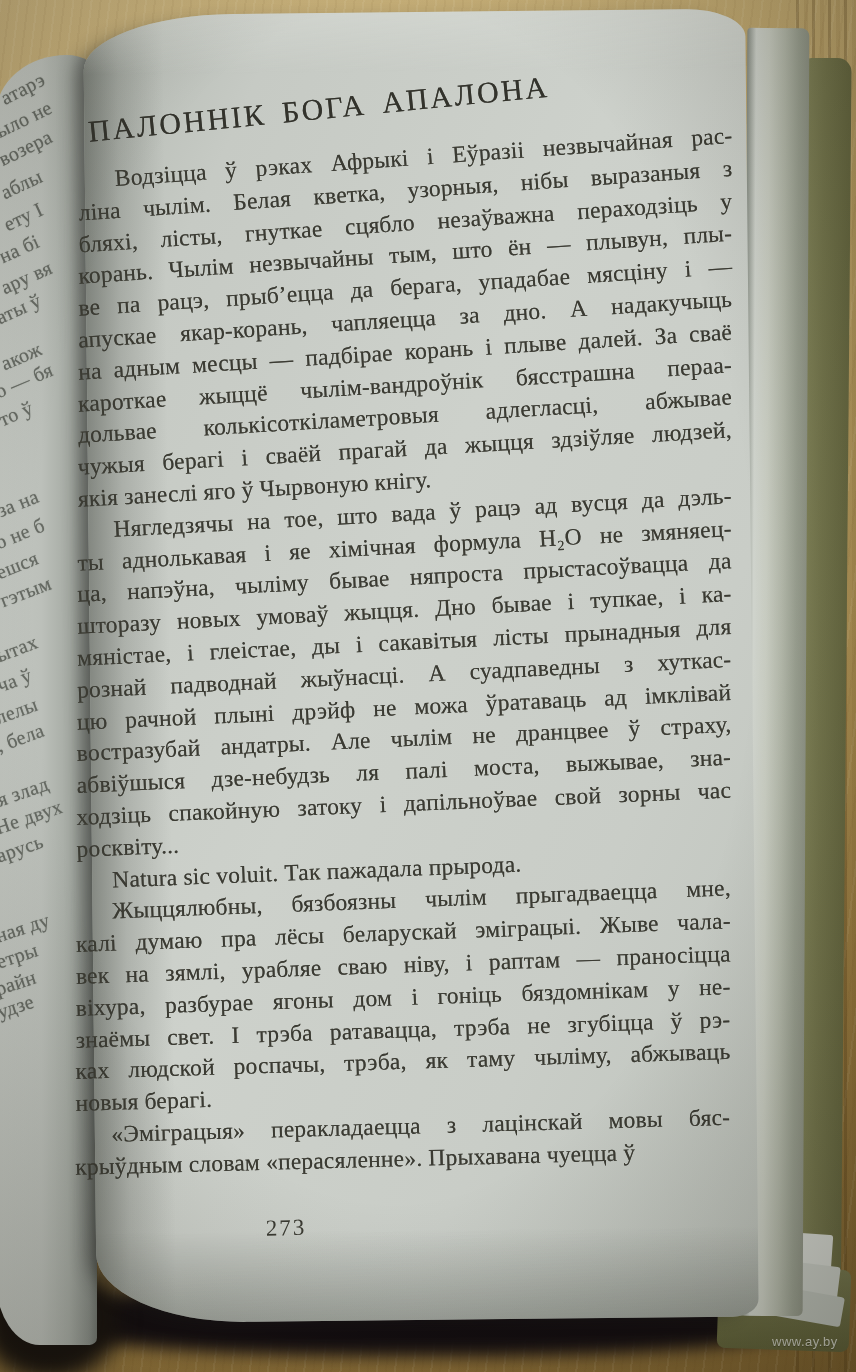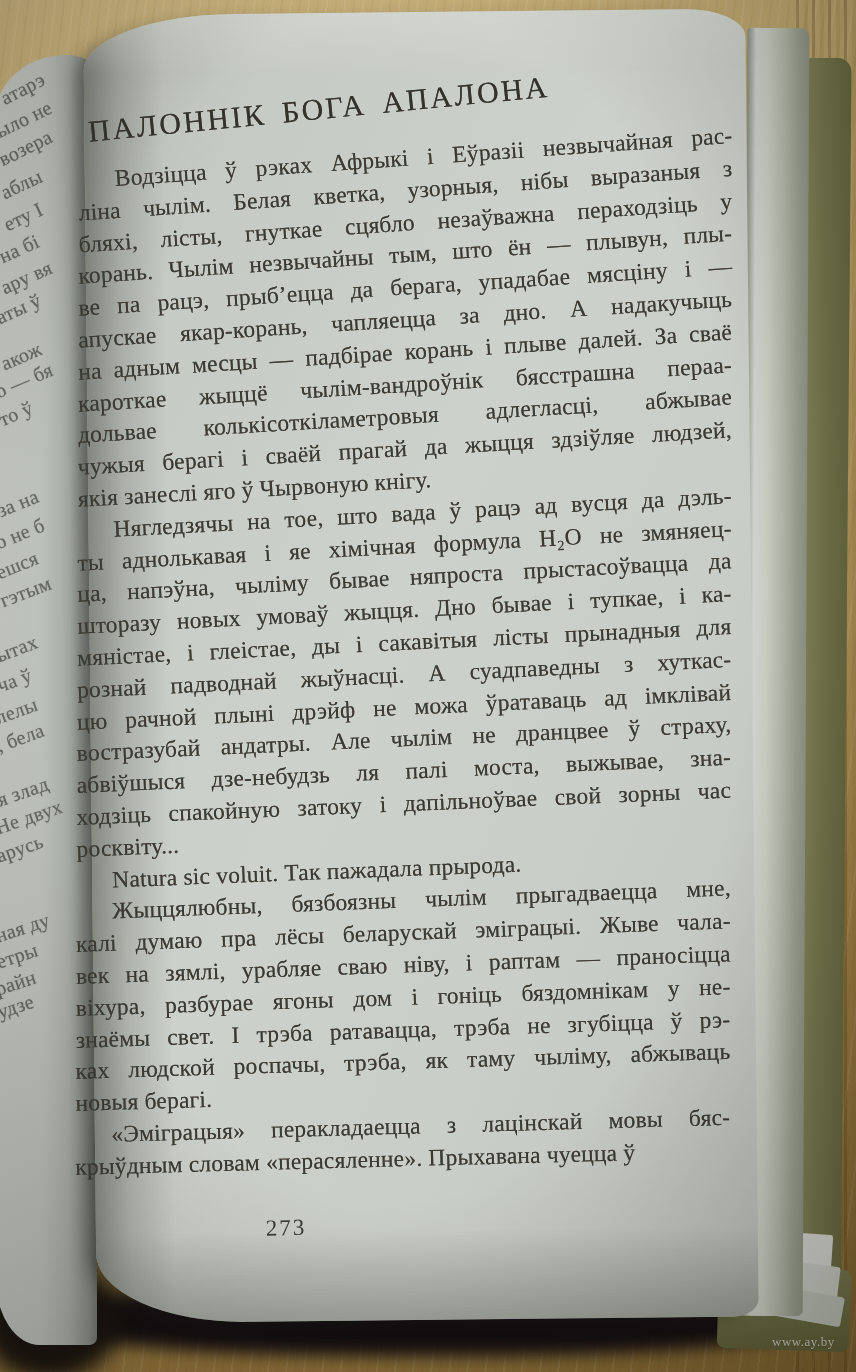--- a/index.html
+++ b/index.html
@@ -43,21 +43,21 @@
   .chapter-title{font-size:30px;letter-spacing:2.5px;word-spacing:6px;color:#33332c;
     transform:rotate(-5deg) translateX(8px);transform-origin:0 50%;margin:0 0 16px 2px;
     white-space:nowrap;text-shadow:0 0 .6px rgba(51,51,44,.8);}
   .line{width:655px;font-size:23.5px;line-height:31.8px;text-align:justify;text-align-last:justify;
     transform-origin:0 50%;letter-spacing:.2px;text-shadow:0 0 .6px rgba(59,59,51,.75);}
   .line.plast{text-align-last:left;}
   .line.first{text-indent:36px;}
   .page-num{margin:30px 0 0 176px;font-size:23px;letter-spacing:2px;transform:rotate(-1deg);}
   .vignette{position:absolute;inset:0;pointer-events:none;z-index:8;
     background:radial-gradient(ellipse at 46% 44%,rgba(0,0,0,0) 55%,rgba(22,18,8,.28) 100%);}
-  .watermark{position:absolute;left:772px;top:1334px;z-index:9;font-family:Liberation Serif, serif;
+  .watermark{position:absolute;left:772px;top:1334px;z-index:9;font-family:Liberation Sans, sans-serif;
     font-size:13px;color:rgba(235,235,235,.55);letter-spacing:.5px;text-shadow:0 1px 1px rgba(0,0,0,.25);}
   .z1{z-index:1}.z2{z-index:2}.z3{z-index:3}.z4{z-index:4}
 </style>
 </head>
 <body>
 
 <div class="scene">
   <div class="wood-streaks"></div>
   <div class="wood-grain-right"></div>
 

